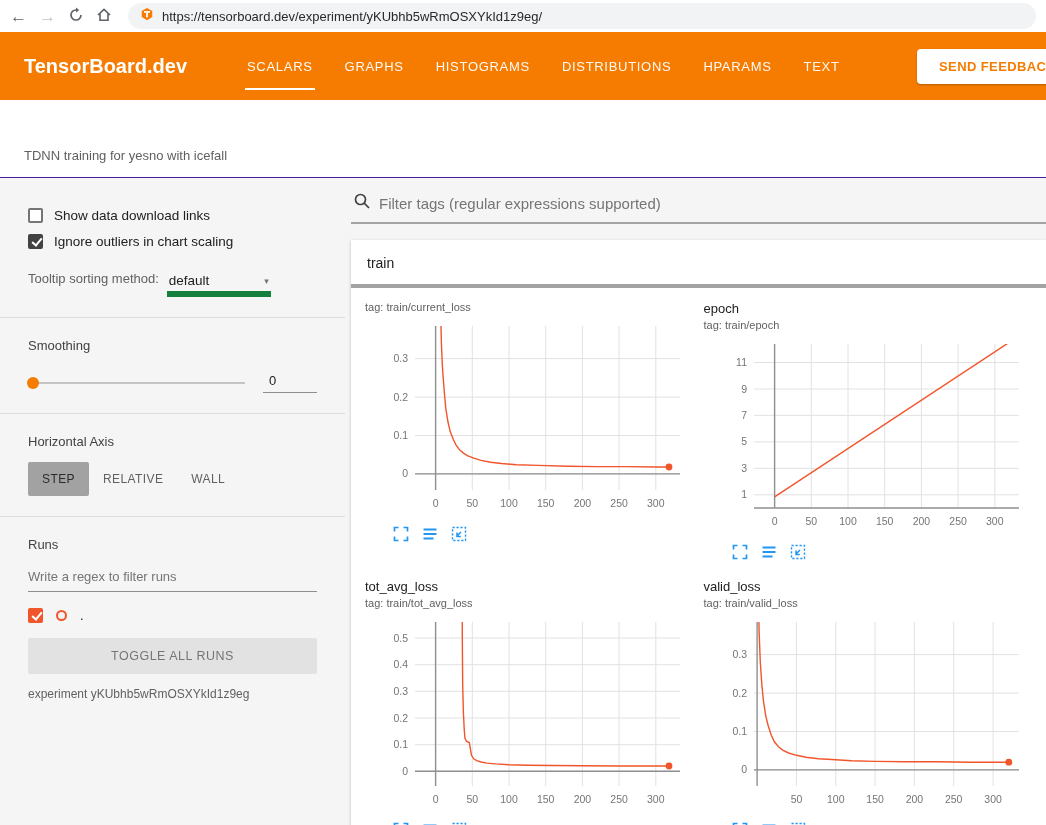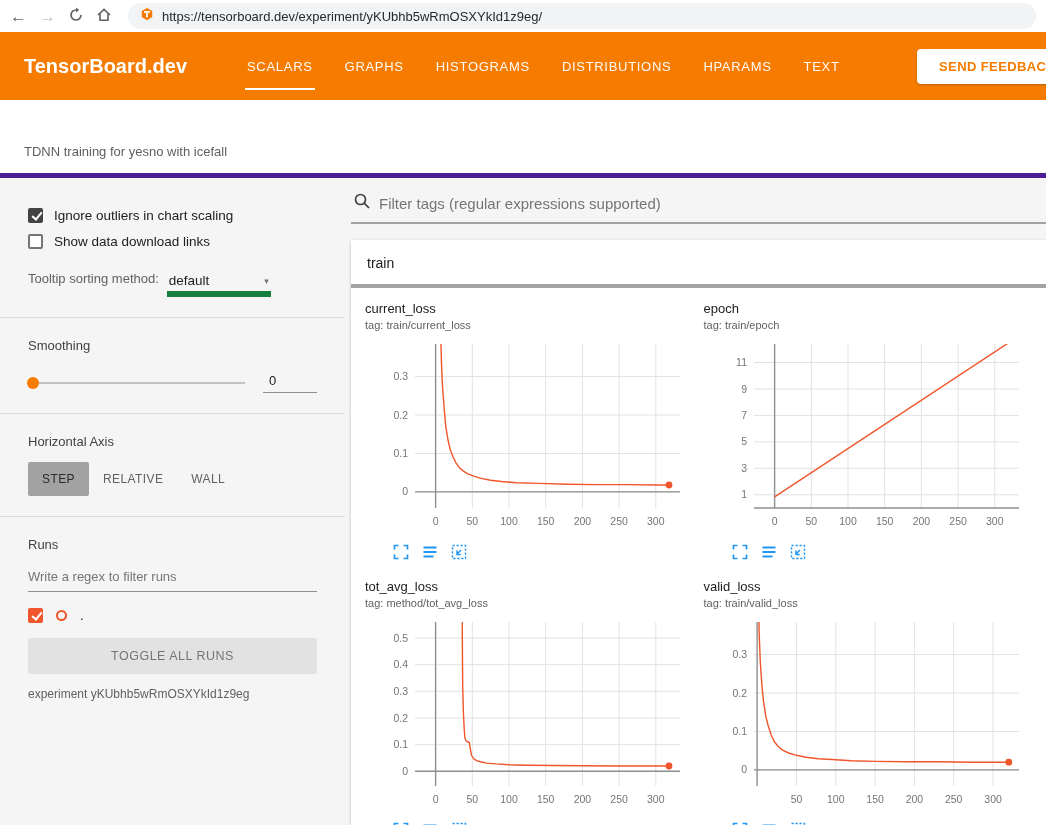--- a/index.html
+++ b/index.html
@@ -14,21 +14,21 @@
 
   
   .appbar { height:68px; background:var(--accent,#f57c00); display:flex; align-items:center; position:relative; padding-left:24px; }
   .logo { color:#fff; font-size:20px; font-weight:bold; margin-right:44px; }
   .tabs { display:flex; height:100%; align-items:center; }
   .tab { color:rgba(255,255,255,.96); font-size:13px; letter-spacing:.7px; padding:0 16px; height:100%; display:flex; align-items:center; position:relative; cursor:pointer; }
   .tab.active::after { content:''; position:absolute; left:14px; right:14px; bottom:10px; height:2px; background:#fff; }
   .feedback-btn { position:absolute; left:917px; top:17px; background:#fff; color:var(--accent,#f57c00); border:none; font-size:13px; font-weight:bold; letter-spacing:.4px; padding:10px 22px; border-radius:4px; white-space:nowrap; box-shadow:0 1px 2px rgba(0,0,0,.25); cursor:pointer; }
 
   
-  .titlebar { height:78px; background:#fff; border-bottom:5px solid #4c1d95; display:flex; align-items:flex-end; padding:0 0 14px 24px; }
+  .titlebar { height:78px; background:#fff; border-bottom:1px solid #4c1d95; display:flex; align-items:flex-end; padding:0 0 14px 24px; }
   .exp-title { font-size:13px; color:#5f5f5f; }
 
   
   .content { display:flex; height:647px; background:#f5f5f5; }
 
   
   .sidebar { width:345px; flex:0 0 345px; padding:30px 28px 0 28px; }
   .cb-row { display:flex; align-items:center; gap:11px; margin-bottom:11px; cursor:pointer; }
   .cb-row span.lbl { font-size:13.5px; color:#212121; }
   .cb { width:15px; height:15px; border:2px solid #757575; border-radius:2px; background:#fff; position:relative; flex:0 0 auto; }
@@ -114,26 +114,26 @@
 </div>
 
 <div class="titlebar">
   <span class="exp-title">TDNN training for yesno with icefall</span>
 </div>
 
 <div class="content">
 
   <aside class="sidebar">
     <div class="cb-row">
+      <span class="cb"></span>
+      <span class="lbl">Show data download links</span>
+    </div>
+    <div class="cb-row">
       <span class="cb checked"></span>
       <span class="lbl">Ignore outliers in chart scaling</span>
-    </div>
-    <div class="cb-row">
-      <span class="cb"></span>
-      <span class="lbl">Show data download links</span>
     </div>
 
     <div class="tooltip-row">
       <span class="lbl">Tooltip sorting method:</span>
       <div class="select">
         <span>default</span>
         <span class="caret">▾</span>
       </div>
     </div>
 
@@ -179,21 +179,20 @@
       </span>
       <input class="filter-input" placeholder="Filter tags (regular expressions supported)" style="">
     </div>
 
     <div class="card">
       <div class="card-header">train</div>
 
       <div class="charts-grid">
 
         <div class="chart">
-          <div class="chart-title">current_loss</div>
           <div class="chart-tag">tag: train/current_loss</div>
           <svg class="chart-svg" width="320" height="200" viewBox="0 0 320 200">
               <defs>
                 <clipPath id="clip0">
                   <rect x="50" y="6" width="265" height="164"></rect>
                 </clipPath>
               </defs>
               <line x1="70.6" x2="70.6" y1="6" y2="170" stroke="#e2e2e2"></line>
               <line x1="107.3" x2="107.3" y1="6" y2="170" stroke="#e2e2e2"></line>
               <line x1="144.0" x2="144.0" y1="6" y2="170" stroke="#e2e2e2"></line>
@@ -295,21 +294,21 @@
                 <svg width="16" height="16" viewBox="0 0 16 16">
                   <rect x="1.5" y="1.5" width="13" height="13" fill="none" stroke="currentColor" stroke-width="1.4" stroke-dasharray="2.2,1.8"></rect>
                   <path d="M10 6 L6 10 M6 6.6v3.8h3.8" stroke="currentColor" stroke-width="1.5" fill="none"></path>
                 </svg>
               </span>
           </div>
         </div>
 
         <div class="chart">
           <div class="chart-title">tot_avg_loss</div>
-          <div class="chart-tag">tag: method/tot_avg_loss</div>
+          <div class="chart-tag">tag: train/tot_avg_loss</div>
           <svg class="chart-svg" width="320" height="200" viewBox="0 0 320 200">
               <defs>
                 <clipPath id="clip2">
                   <rect x="50" y="6" width="265" height="164"></rect>
                 </clipPath>
               </defs>
               <line x1="70.6" x2="70.6" y1="6" y2="170" stroke="#e2e2e2"></line>
               <line x1="107.3" x2="107.3" y1="6" y2="170" stroke="#e2e2e2"></line>
               <line x1="144.0" x2="144.0" y1="6" y2="170" stroke="#e2e2e2"></line>
               <line x1="180.7" x2="180.7" y1="6" y2="170" stroke="#e2e2e2"></line>

